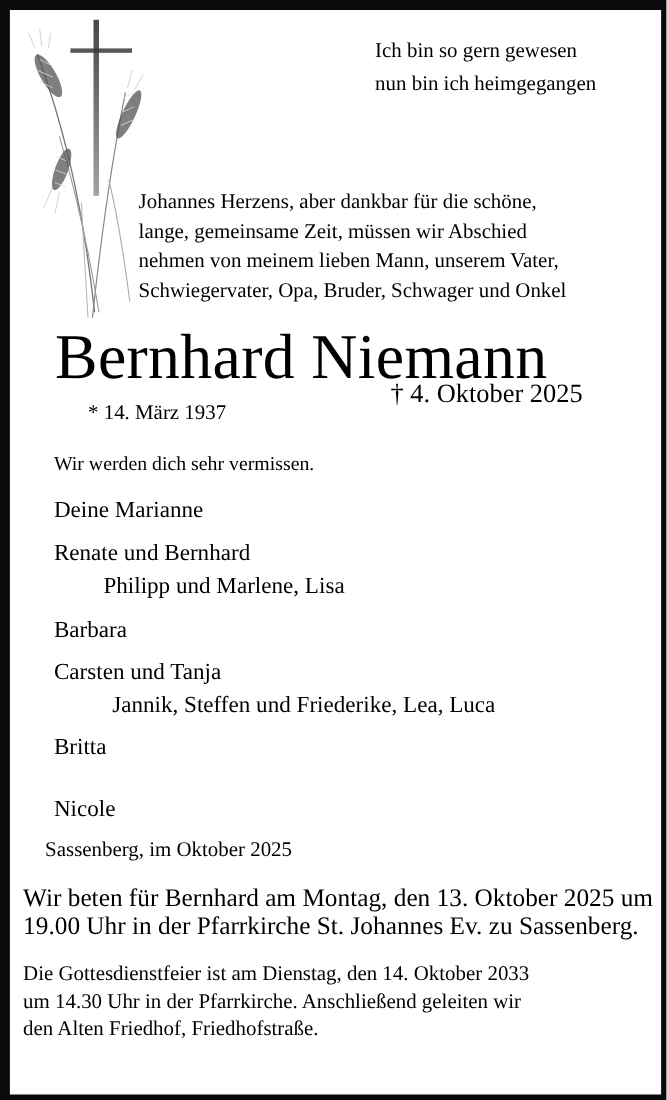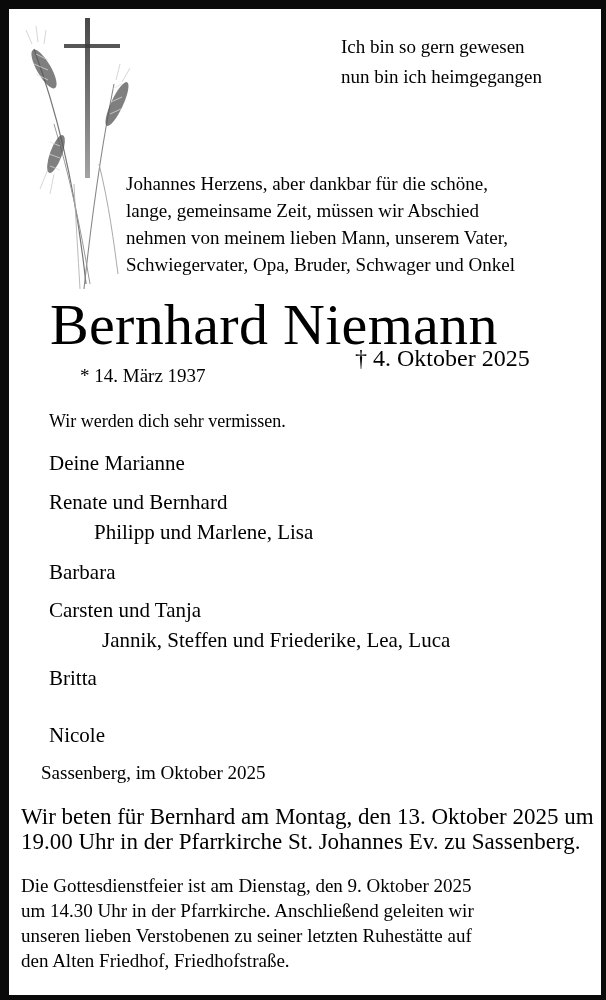--- a/index.html
+++ b/index.html
@@ -95,17 +95,16 @@
 <div class="abs serif fam" style="left:49px; top:705px;margin-top:18px;">Nicole</div>
 
 <div class="abs serif place">Sassenberg, im Oktober 2025</div>
 
 <div class="abs serif para1">
   <div>Wir beten für Bernhard am Montag, den 13. Oktober 2025 um</div>
   <div>19.00 Uhr in der Pfarrkirche St. Johannes Ev. zu Sassenberg.</div>
 </div>
 
 <div class="abs serif para2">
-  <div>Die Gottesdienstfeier ist am Dienstag, den 9. Oktober 2025</div>
+  <div>Die Gottesdienstfeier ist am Dienstag, den 14. Oktober 2033</div>
   <div>um 14.30 Uhr in der Pfarrkirche. Anschließend geleiten wir</div>
-  <div>unseren lieben Verstobenen zu seiner letzten Ruhestätte auf</div>
   <div>den Alten Friedhof, Friedhofstraße.</div>
 </div>
 
 </body></html>

